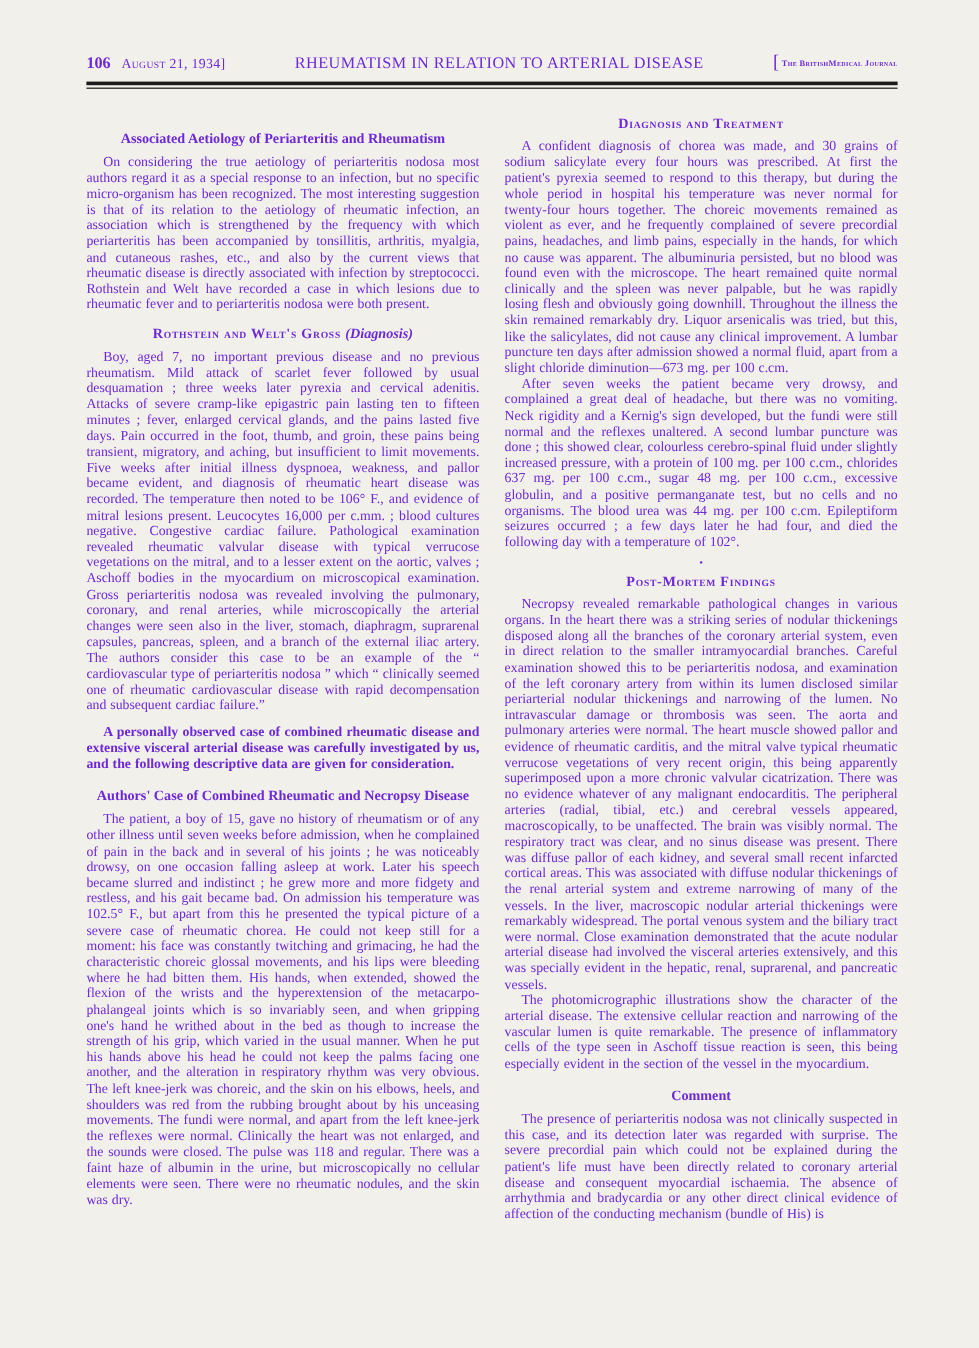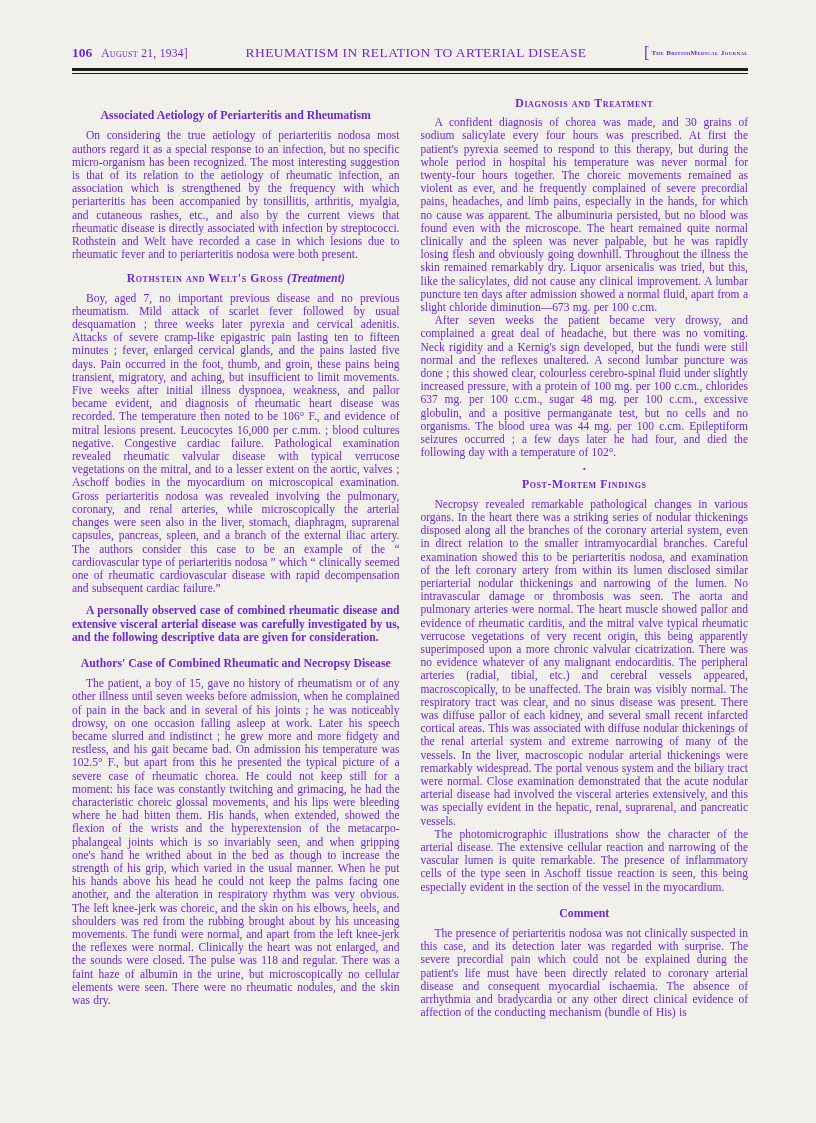--- a/index.html
+++ b/index.html
@@ -65,21 +65,21 @@
 
     <div class="rule-thick"></div>
     <div class="rule-thin"></div>
 
     <main class="columns">
 
       <section class="col">
         <h2 class="h-bold">Associated Aetiology of Periarteritis and Rheumatism</h2>
         <p class="para">On considering the true aetiology of periarteritis nodosa most authors regard it as a special response to an infection, but no specific micro-organism has been recognized. The most interesting suggestion is that of its relation to the aetiology of rheumatic infection, an association which is strengthened by the frequency with which periarteritis has been accompanied by tonsillitis, arthritis, myalgia, and cutaneous rashes, etc., and also by the current views that rheumatic disease is directly associated with infection by streptococci. Rothstein and Welt have recorded a case in which lesions due to rheumatic fever and to periarteritis nodosa were both present.</p>
 
-        <h3 class="h-sc"><span>Rothstein and Welt's Gross</span> <i class="hsuffix">(Treatment)</i></h3>
+        <h3 class="h-sc"><span>Rothstein and Welt's Gross</span> <i class="hsuffix">(Diagnosis)</i></h3>
         <p class="para">Boy, aged 7, no important previous disease and no previous rheumatism. Mild attack of scarlet fever followed by usual desquamation ; three weeks later pyrexia and cervical adenitis. Attacks of severe cramp-like epigastric pain lasting ten to fifteen minutes ; fever, enlarged cervical glands, and the pains lasted five days. Pain occurred in the foot, thumb, and groin, these pains being transient, migratory, and aching, but insufficient to limit movements. Five weeks after initial illness dyspnoea, weakness, and pallor became evident, and diagnosis of rheumatic heart disease was recorded. The temperature then noted to be 106° F., and evidence of mitral lesions present. Leucocytes 16,000 per c.mm. ; blood cultures negative. Congestive cardiac failure. Pathological examination revealed rheumatic valvular disease with typical verrucose vegetations on the mitral, and to a lesser extent on the aortic, valves ; Aschoff bodies in the myocardium on microscopical examination. Gross periarteritis nodosa was revealed involving the pulmonary, coronary, and renal arteries, while microscopically the arterial changes were seen also in the liver, stomach, diaphragm, suprarenal capsules, pancreas, spleen, and a branch of the external iliac artery. The authors consider this case to be an example of the “ cardiovascular type of periarteritis nodosa ” which “ clinically seemed one of rheumatic cardiovascular disease with rapid decompensation and subsequent cardiac failure.”</p>
         <p class="para gap-para">A personally observed case of combined rheumatic disease and extensive visceral arterial disease was carefully investigated by us, and the following descriptive data are given for consideration.</p>
 
         <h2 class="h-bold mt">Authors' Case of Combined Rheumatic and Necropsy Disease</h2>
         <p class="para">The patient, a boy of 15, gave no history of rheumatism or of any other illness until seven weeks before admission, when he complained of pain in the back and in several of his joints ; he was noticeably drowsy, on one occasion falling asleep at work. Later his speech became slurred and indistinct ; he grew more and more fidgety and restless, and his gait became bad. On admission his temperature was 102.5° F., but apart from this he presented the typical picture of a severe case of rheumatic chorea. He could not keep still for a moment: his face was constantly twitching and grimacing, he had the characteristic choreic glossal movements, and his lips were bleeding where he had bitten them. His hands, when extended, showed the flexion of the wrists and the hyperextension of the metacarpo-phalangeal joints which is so invariably seen, and when gripping one's hand he writhed about in the bed as though to increase the strength of his grip, which varied in the usual manner. When he put his hands above his head he could not keep the palms facing one another, and the alteration in respiratory rhythm was very obvious. The left knee-jerk was choreic, and the skin on his elbows, heels, and shoulders was red from the rubbing brought about by his unceasing movements. The fundi were normal, and apart from the left knee-jerk the reflexes were normal. Clinically the heart was not enlarged, and the sounds were closed. The pulse was 118 and regular. There was a faint haze of albumin in the urine, but microscopically no cellular elements were seen. There were no rheumatic nodules, and the skin was dry.</p>
       </section>
 
       <div class="col-divider"></div>
 
       <section class="col">

